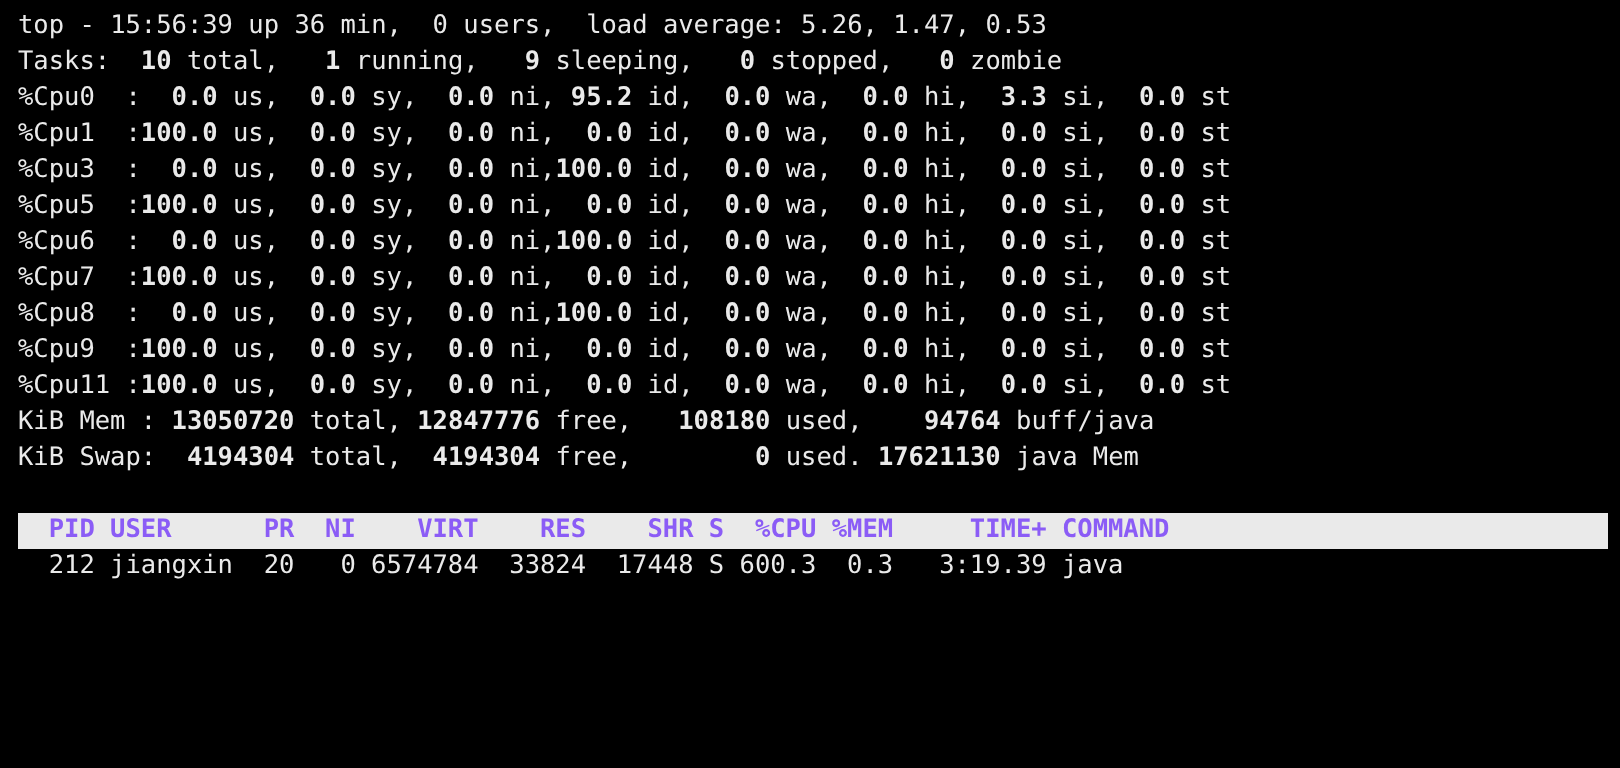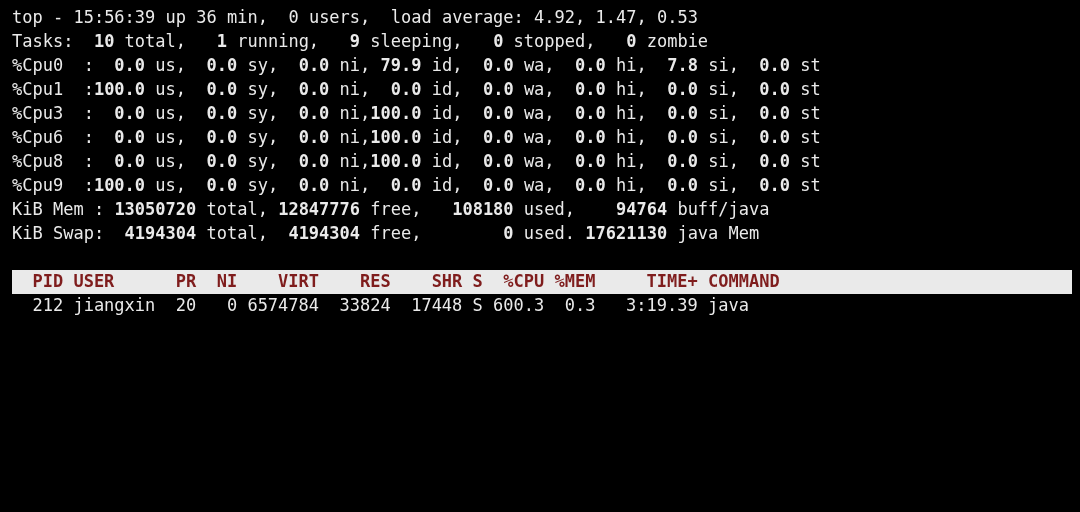--- a/index.html
+++ b/index.html
@@ -1,32 +1,35 @@
 <!DOCTYPE html>
 <html><head>
 <meta charset="utf-8">
 <style>
   html,body{margin:0;padding:0;background:#000;color:#eaeaea;font-family:"DejaVu Sans Mono","Courier New",monospace;font-size:17px;line-height:1.41;width:1080px;height:512px;overflow:hidden}
   body{padding:6px 8px 0 12px;box-sizing:border-box}
   .row{white-space:pre}
-  .hdr{background:#eaeaea;color:#7f1d1d;white-space:pre;display:block}
+  .hdr{background:#eaeaea;color:#8b5cf6;white-space:pre;display:block}
   .bold{font-weight:700}
 </style>
 </head>
 <body>
 
-<div class="row">top - <span>15:56:39</span> up <span>36 min</span>,  <span>0</span> users,  load average: <span>4.92</span>, <span>1.47</span>, <span>0.53</span></div>
+<div class="row">top - <span>15:56:39</span> up <span>36 min</span>,  <span>0</span> users,  load average: <span>5.26</span>, <span>1.47</span>, <span>0.53</span></div>
 <div class="row">Tasks:  <span class="bold">10</span> total,   <span class="bold">1</span> running,   <span class="bold">9</span> sleeping,   <span class="bold">0</span> stopped,   <span class="bold">0</span> zombie</div>
 <div id="cpus">
-    <div class="row">%Cpu0  :<span class="bold">  0.0</span> us,<span class="bold">  0.0</span> sy,<span class="bold">  0.0</span> ni,<span class="bold"> 79.9</span> id,<span class="bold">  0.0</span> wa,<span class="bold">  0.0</span> hi,<span class="bold">  7.8</span> si,<span class="bold">  0.0</span> st</div>
+    <div class="row">%Cpu0  :<span class="bold">  0.0</span> us,<span class="bold">  0.0</span> sy,<span class="bold">  0.0</span> ni,<span class="bold"> 95.2</span> id,<span class="bold">  0.0</span> wa,<span class="bold">  0.0</span> hi,<span class="bold">  3.3</span> si,<span class="bold">  0.0</span> st</div>
     <div class="row">%Cpu1  :<span class="bold">100.0</span> us,<span class="bold">  0.0</span> sy,<span class="bold">  0.0</span> ni,<span class="bold">  0.0</span> id,<span class="bold">  0.0</span> wa,<span class="bold">  0.0</span> hi,<span class="bold">  0.0</span> si,<span class="bold">  0.0</span> st</div>
     <div class="row">%Cpu3  :<span class="bold">  0.0</span> us,<span class="bold">  0.0</span> sy,<span class="bold">  0.0</span> ni,<span class="bold">100.0</span> id,<span class="bold">  0.0</span> wa,<span class="bold">  0.0</span> hi,<span class="bold">  0.0</span> si,<span class="bold">  0.0</span> st</div>
+    <div class="row">%Cpu5  :<span class="bold">100.0</span> us,<span class="bold">  0.0</span> sy,<span class="bold">  0.0</span> ni,<span class="bold">  0.0</span> id,<span class="bold">  0.0</span> wa,<span class="bold">  0.0</span> hi,<span class="bold">  0.0</span> si,<span class="bold">  0.0</span> st</div>
     <div class="row">%Cpu6  :<span class="bold">  0.0</span> us,<span class="bold">  0.0</span> sy,<span class="bold">  0.0</span> ni,<span class="bold">100.0</span> id,<span class="bold">  0.0</span> wa,<span class="bold">  0.0</span> hi,<span class="bold">  0.0</span> si,<span class="bold">  0.0</span> st</div>
+    <div class="row">%Cpu7  :<span class="bold">100.0</span> us,<span class="bold">  0.0</span> sy,<span class="bold">  0.0</span> ni,<span class="bold">  0.0</span> id,<span class="bold">  0.0</span> wa,<span class="bold">  0.0</span> hi,<span class="bold">  0.0</span> si,<span class="bold">  0.0</span> st</div>
     <div class="row">%Cpu8  :<span class="bold">  0.0</span> us,<span class="bold">  0.0</span> sy,<span class="bold">  0.0</span> ni,<span class="bold">100.0</span> id,<span class="bold">  0.0</span> wa,<span class="bold">  0.0</span> hi,<span class="bold">  0.0</span> si,<span class="bold">  0.0</span> st</div>
     <div class="row">%Cpu9  :<span class="bold">100.0</span> us,<span class="bold">  0.0</span> sy,<span class="bold">  0.0</span> ni,<span class="bold">  0.0</span> id,<span class="bold">  0.0</span> wa,<span class="bold">  0.0</span> hi,<span class="bold">  0.0</span> si,<span class="bold">  0.0</span> st</div>
+    <div class="row">%Cpu11 :<span class="bold">100.0</span> us,<span class="bold">  0.0</span> sy,<span class="bold">  0.0</span> ni,<span class="bold">  0.0</span> id,<span class="bold">  0.0</span> wa,<span class="bold">  0.0</span> hi,<span class="bold">  0.0</span> si,<span class="bold">  0.0</span> st</div>
   </div>
 <div class="row"><span>KiB Mem :</span> <span class="bold">13050720</span> total, <span class="bold">12847776</span> free, <span class="bold">  108180</span> used, <span class="bold">   94764</span> <span>buff/java</span></div>
 <div class="row"><span>KiB Swap:</span> <span class="bold"> 4194304</span> total, <span class="bold"> 4194304</span> free, <span class="bold">       0</span> used. <span class="bold">17621130</span> <span>java Mem</span></div>
 <div class="row">&nbsp;</div>
 <div class="hdr bold">  PID USER      PR  NI    VIRT    RES    SHR S  %CPU %MEM     TIME+ COMMAND                    </div>
 <div id="procs">
     <div class="row">  212 jiangxin  20   0 6574784  33824  17448 S 600.3  0.3   3:19.39 java</div>
   </div>
 
 </body></html>

